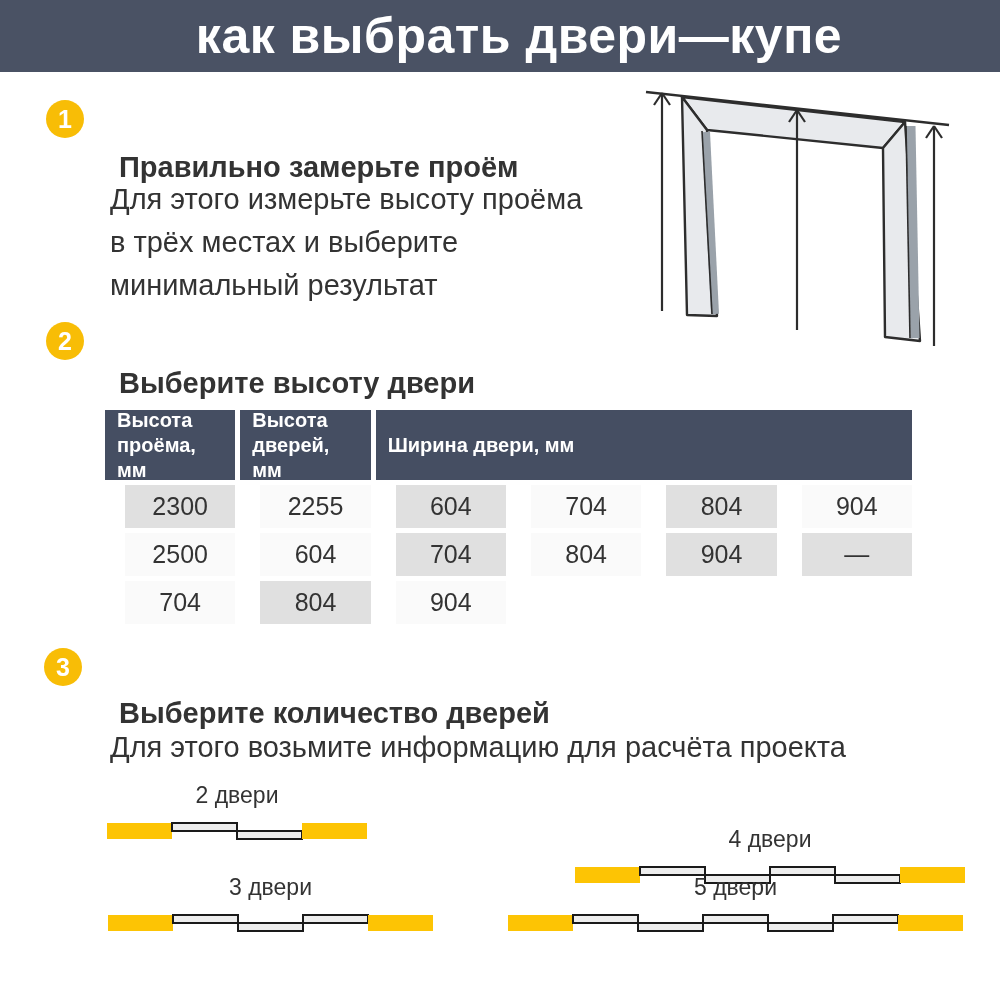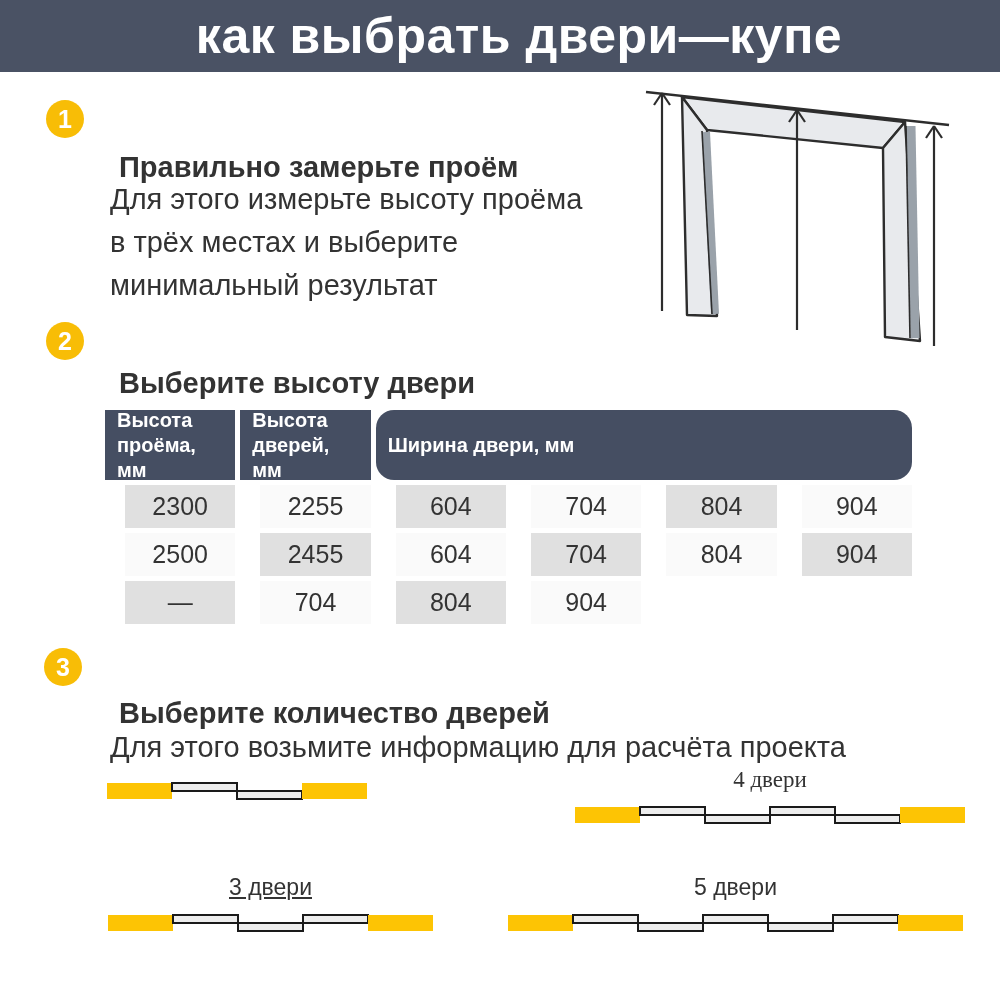--- a/index.html
+++ b/index.html
@@ -25,21 +25,21 @@
   .p{position:absolute;font-size:29px;line-height:43px;color:var(--text);white-space:nowrap;}
   
   .tbl{
     position:absolute;left:105px;top:410px;width:807px;
     display:grid;grid-template-columns:repeat(6,1fr);gap:5px;
   }
   .th{
     background:var(--table-head);color:#ffffff;font-weight:bold;font-size:20px;line-height:25px;
     height:70px;box-sizing:border-box;padding:9px 12px;display:flex;align-items:center;
   }
-  .th-span{grid-column:span 4;border-radius:18px;}
+  .th-span{grid-column:span 4;}
   .td{
     height:43px;display:flex;align-items:center;justify-content:center;
     font-size:25px;color:var(--text);margin-left:20px;
   }
   .shade{background:var(--cell-shade);} .plain{background:var(--cell-plain);}
   
   .diagram{position:absolute;}
   .dg-label{text-align:center;font-size:23px;color:var(--text);margin-bottom:13px;}
   .dg-sch{position:relative;height:20px;}
   .wall{position:absolute;top:1px;height:16px;background:var(--bar-yellow);}
@@ -105,56 +105,56 @@
   <div class="th">Высота проёма, мм</div>
   <div class="th">Высота дверей, мм</div>
   <div class="th th-span">Ширина двери, мм</div>
 <div class="td shade">2300</div>
     <div class="td plain">2255</div>
     <div class="td shade">604</div>
     <div class="td plain">704</div>
     <div class="td shade">804</div>
     <div class="td plain">904</div>
     <div class="td plain">2500</div>
-    <div class="td shade">2455</div>
     <div class="td plain">604</div>
     <div class="td shade">704</div>
     <div class="td plain">804</div>
     <div class="td shade">904</div>
     <div class="td shade">—</div>
     <div class="td plain">704</div>
     <div class="td shade">804</div>
     <div class="td plain">904</div>
   </div>
 
 <div class="badge" style="left:44px;top:648px">3</div>
 <h2 class="h" style="left:110px;top:688px">Выберите количество дверей</h2>
 <div class="p" style="left:110px;top:726px">
   <div>Для этого возьмите информацию для расчёта проекта</div>
 </div>
 
 <div class="diagram" style="left: 107px; top: 782px; width: 260px;">
+    <div class="dg-label">2 двери</div>
     <div class="dg-sch">
       <div class="wall" style="left: 0px; width: 65px;"></div>
       <div class="door up" style="left: 64px; width: 67px;"></div>
       <div class="door down" style="left: 129px; width: 67px;"></div>
       <div class="wall" style="left: 195px; width: 65px;"></div>
     </div>
   </div>
-<div class="diagram" style="left: 108px; top: 874px; width: 325px; text-decoration: underline;">
+<div class="diagram" style="left: 108px; top: 874px; width: 325px;">
     <div class="dg-label">3 двери</div>
     <div class="dg-sch">
       <div class="wall" style="left: 0px; width: 65px;"></div>
       <div class="door up" style="left: 64px; width: 67px;"></div>
       <div class="door down" style="left: 129px; width: 67px;"></div>
       <div class="door up" style="left: 194px; width: 67px;"></div>
       <div class="wall" style="left: 260px; width: 65px;"></div>
     </div>
   </div>
-<div class="diagram" style="left: 575px; top: 767px; width: 390px; font-family: Liberation Serif, serif;">
+<div class="diagram" style="left: 575px; top: 826px; width: 390px;">
     <div class="dg-label">4 двери</div>
     <div class="dg-sch">
       <div class="wall" style="left: 0px; width: 65px;"></div>
       <div class="door up" style="left: 64px; width: 67px;"></div>
       <div class="door down" style="left: 129px; width: 67px;"></div>
       <div class="door up" style="left: 194px; width: 67px;"></div>
       <div class="door down" style="left: 259px; width: 67px;"></div>
       <div class="wall" style="left: 325px; width: 65px;"></div>
     </div>
   </div>

